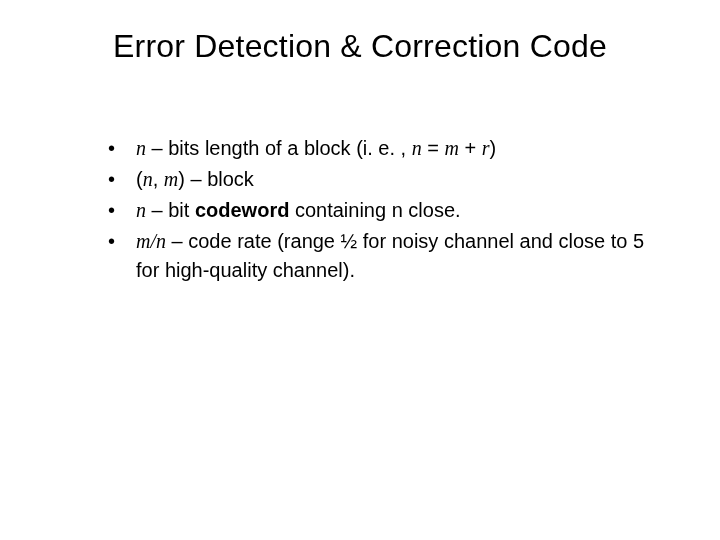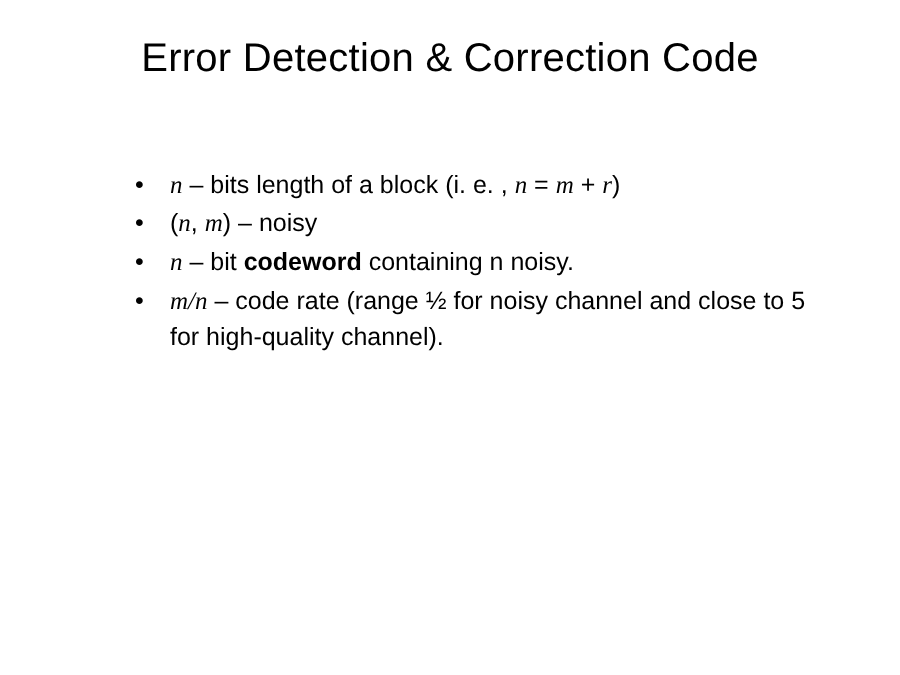--- a/index.html
+++ b/index.html
@@ -71,28 +71,28 @@
     <div class="bullet-row">
       <div class="bullet">•</div>
       <div class="bullet-text">
         <span class="it">n</span><span> – bits length of a block (i. e. , </span><span class="it">n</span><span> = </span><span class="it">m</span><span> + </span><span class="it">r</span><span>)</span>
       </div>
     </div>
 
     <div class="bullet-row">
       <div class="bullet">•</div>
       <div class="bullet-text">
-        <span>(</span><span class="it">n</span><span>, </span><span class="it">m</span><span>) – noisy</span>
+        <span>(</span><span class="it">n</span><span>, </span><span class="it">m</span><span>) – block</span>
       </div>
     </div>
 
     <div class="bullet-row">
       <div class="bullet">•</div>
       <div class="bullet-text">
-        <span class="it">n</span><span> – bit </span><span class="bold">codeword</span><span> containing n noisy.</span>
+        <span class="it">n</span><span> – bit </span><span class="bold">codeword</span><span> containing n close.</span>
       </div>
     </div>
 
     <div class="bullet-row">
       <div class="bullet">•</div>
       <div class="bullet-text">
         <span class="it">m/n</span><span> – code rate (range ½ for noisy channel and close to 5 for high-quality channel).</span>
       </div>
     </div>
 

